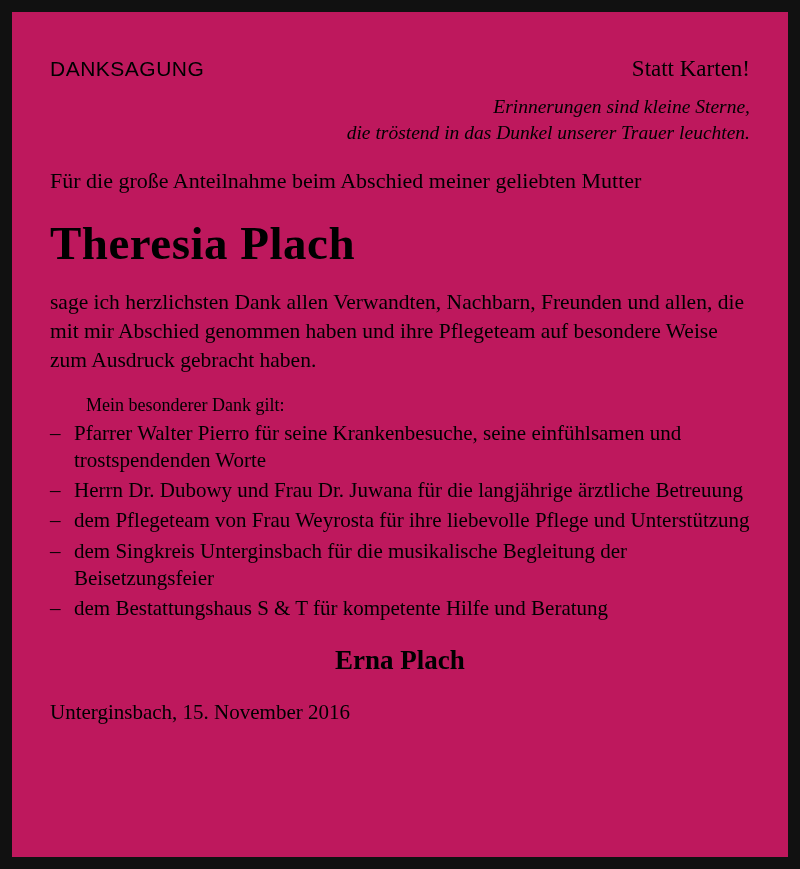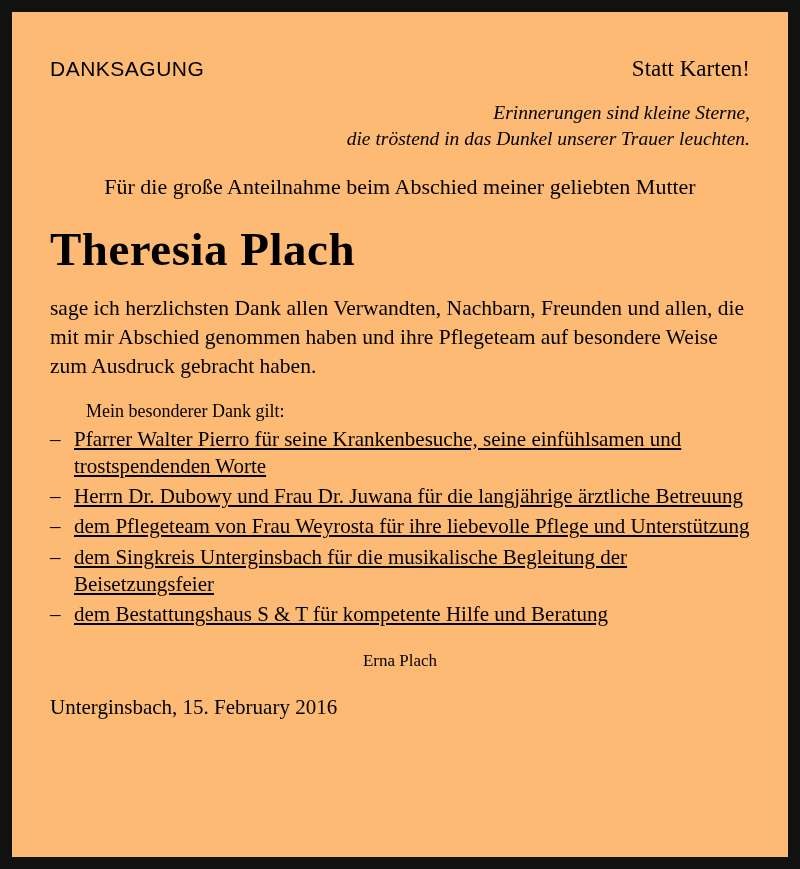--- a/index.html
+++ b/index.html
@@ -11,53 +11,52 @@
     width: 800px;
     height: 869px;
     font-family: "Liberation Serif", serif;
     color: #000000;
   }
   .notice {
     box-sizing: border-box;
     width: 800px;
     height: 869px;
     border: 12px solid #111111;
-    background: #fdba74;
+    background: #be185d;
     padding: 26px 38px 0 38px;
   }
   .header-row {
     display: flex;
     justify-content: space-between;
     align-items: baseline;
     margin-top: 6px;
   }
   .kicker {
     font-family: "Liberation Sans", sans-serif;
     font-size: 21px;
     letter-spacing: 0.5px;
     color: #000;
   }
   .statt {
     font-family: "Liberation Serif", serif;
     font-size: 23px;
     margin-top: 12px;
   }
   .verse {
-    margin-top: 18px;
+    margin-top: 12px;
     text-align: right;
     font-style: italic;
     font-size: 19.5px;
     line-height: 1.35;
   }
   .verse div { white-space: nowrap; }
   .intro {
     margin-top: 20px;
     font-size: 22px;
     line-height: 1.25;
-    text-align: center;
   }
   .name {
     text-align: left;
     font-weight: bold;
     font-size: 47px;
     margin: 22px 0 18px 0;
     letter-spacing: 0.5px;
   }
   .body-text {
     font-size: 21.5px;
@@ -79,27 +78,26 @@
   ul.thanks-list li {
     display: flex;
     margin-top: 3px;
   }
   ul.thanks-list li .dash {
     width: 24px;
     flex: 0 0 24px;
   }
   ul.thanks-list li .txt {
     flex: 1;
-    text-decoration: underline;
   }
   .signature {
     margin-top: 22px;
     text-align: center;
-    font-weight: normal;
-    font-size: 17px;
+    font-weight: bold;
+    font-size: 27px;
   }
   .place-date {
     margin-top: 24px;
     font-size: 21px;
   }
 </style>
 </head>
 <body>
 
 <div class="notice">
@@ -140,15 +138,15 @@
       <span class="txt">dem Singkreis Unterginsbach für die musikalische Begleitung der Beisetzungsfeier</span>
     </li>
     <li>
       <span class="dash">–</span>
       <span class="txt">dem Bestattungshaus S &amp; T für kompetente Hilfe und Beratung</span>
     </li>
   </ul>
 
   <div class="signature">Erna Plach</div>
 
-  <div class="place-date">Unterginsbach, 15. February 2016</div>
+  <div class="place-date">Unterginsbach, 15. November 2016</div>
 
 </div>
 
 </body></html>

